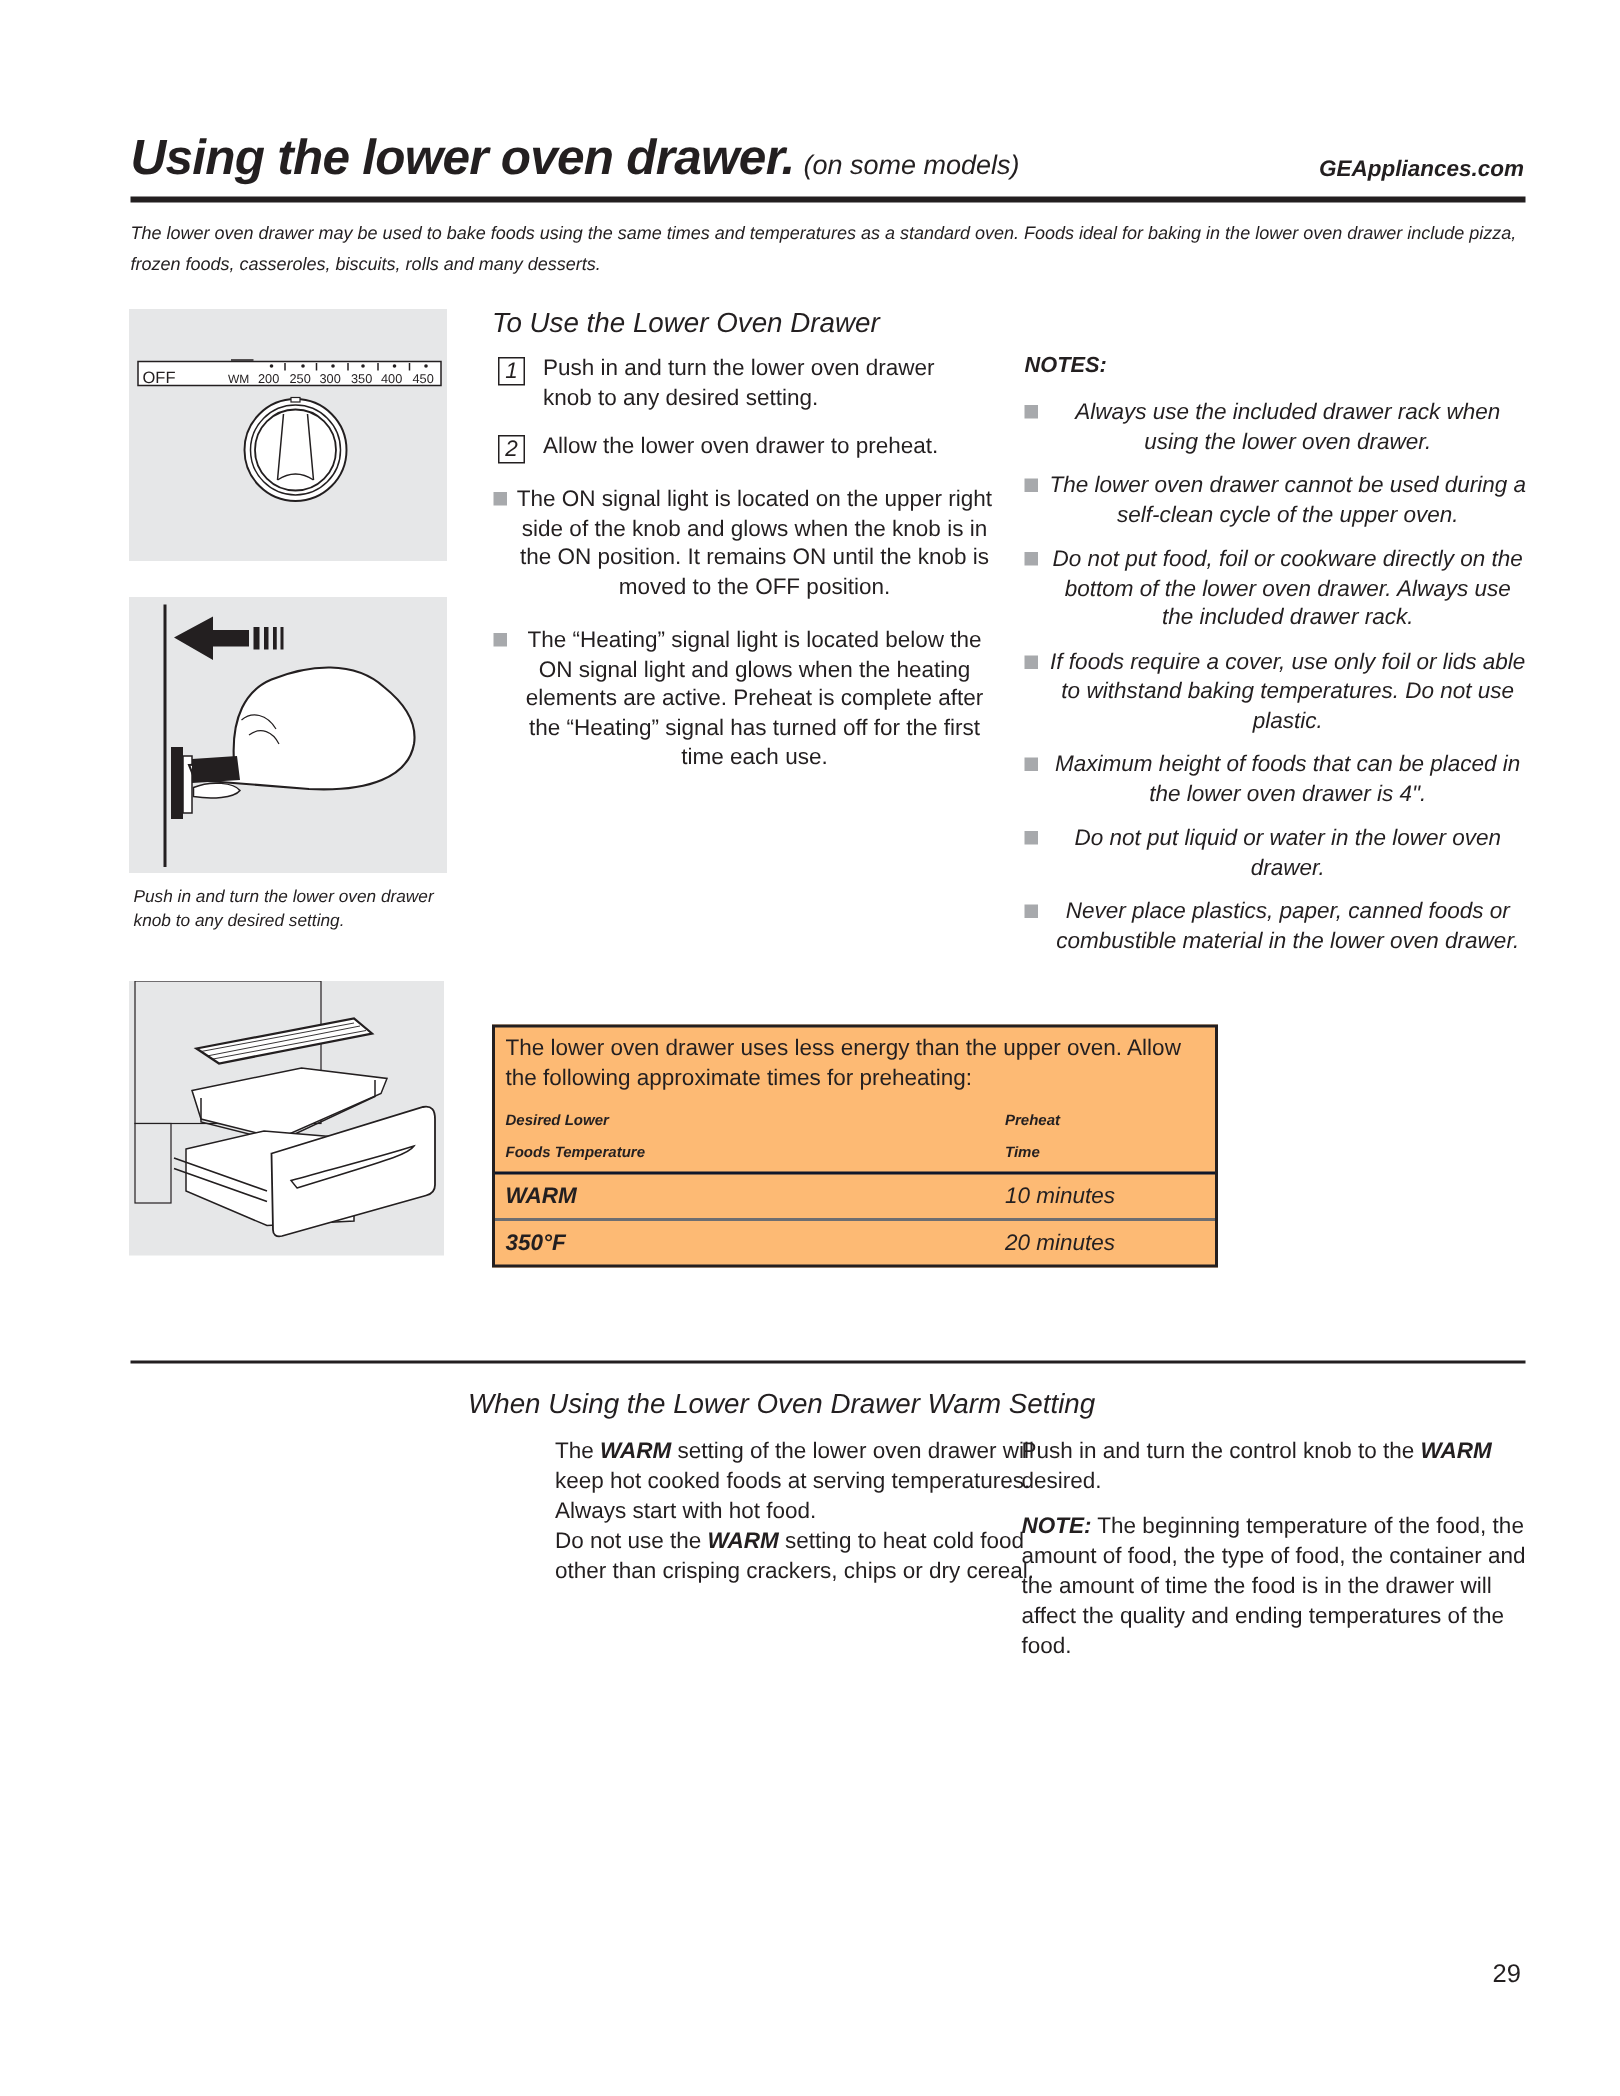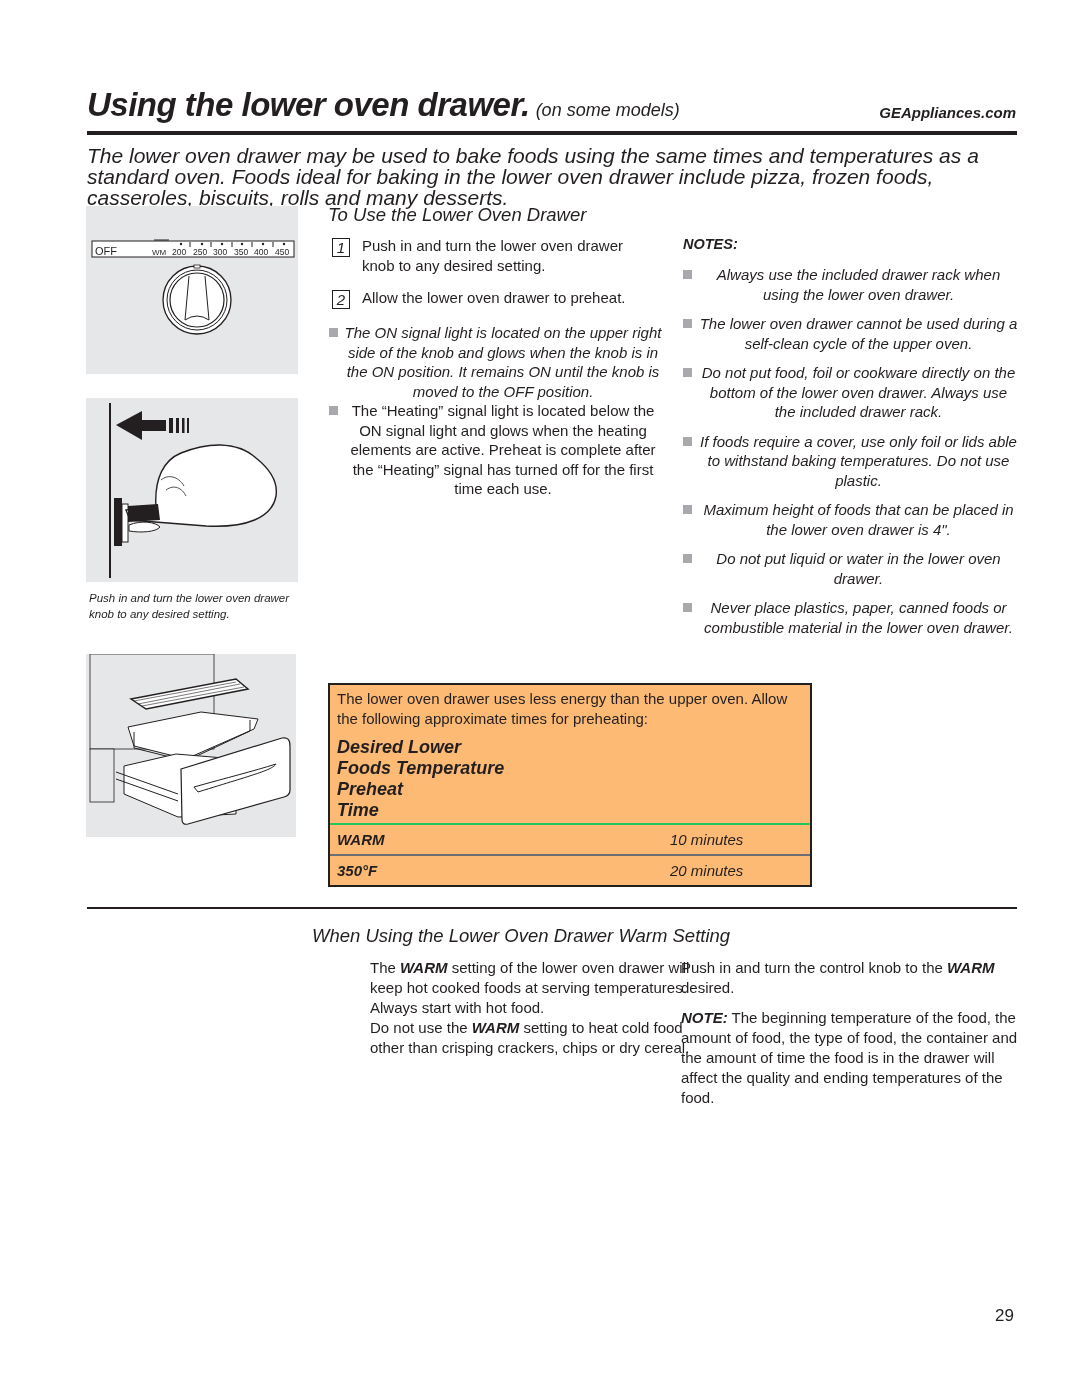--- a/index.html
+++ b/index.html
@@ -2,35 +2,35 @@
 <html><head>
 <meta charset="utf-8">
 <style>
   html, body { margin:0; padding:0; background:#ffffff; }
   body { width:1080px; height:1397px; position:relative; font-family:"Liberation Sans", sans-serif; color:#231f20; overflow:hidden; }
   .abs { position:absolute; }
   .title { left:87px; top:86px; font-size:33px; font-style:italic; font-weight:bold; letter-spacing:-0.5px; }
   .title .sub { font-size:18px; font-weight:normal; margin-left:6px; letter-spacing:0; }
   .site { right:64px; top:104px; font-size:15px; font-style:italic; font-weight:bold; }
   .rule-top { left:87px; top:131px; width:930px; height:4px; background:#231f20; }
-  .intro { left:87px; top:145px; width:930px; font-size:21px; font-style:italic; line-height:21px; }
+  .intro { left:87px; top:145px; width:930px; font-size:12px; font-style:italic; line-height:21px; }
   .img-panel { background:#e6e7e8; }
   .caption { left:89px; top:590px; width:210px; font-size:11.5px; font-style:italic; line-height:16px; }
   .h2 { font-size:18.5px; font-style:italic; }
   .step { left:332px; width:320px; font-size:15px; line-height:20px; }
   .stepnum { position:absolute; left:0; top:2px; width:16px; height:17px; border:1.2px solid #231f20; font-size:15px; font-style:italic; text-align:center; line-height:17px; }
   .steptext { margin-left:30px; }
   .bullet { position:relative; padding-left:13px; font-size:15px; line-height:19.5px;text-align:center; }
   .bullet .sq { position:absolute; left:0; top:5px; width:9px; height:9px; background:#a7a9ac; }
   .notes { left:683px; top:236px; width:335px; }
   .notes .hd { font-size:14.5px; font-style:italic; font-weight:bold; margin-bottom:13px; }
   .notes .bullet { font-style:italic; font-size:15px; margin-bottom:10px; padding-left:16px; }
   .tbl { left:328px; top:683px; width:480px; border:2px solid #231f20; background:#fdba74; }
   .tbl .intro-t { padding:4px 7px 8px 7px; font-size:15px; line-height:20px; }
-  .tbl .hrow { display:flex; padding:0 7px 2px 7px; font-size:18px; font-style:italic; font-weight:bold; line-height:21px; border-bottom:2px solid #22c55e;flex-direction:column; }
+  .tbl .hrow { display:flex; padding:0 7px 2px 7px; font-size:10px; font-style:italic; font-weight:bold; line-height:21px; border-bottom:2px solid #0f172a; }
   .tbl .row { display:flex; padding:0 7px; height:29px; align-items:center; font-size:15px; font-style:italic; border-bottom:2px solid #6d6e71; }
   .tbl .row:last-child { border-bottom:none; }
   .tbl .c1 { width:333px; }
   .tbl .row .c1 { font-weight:bold; }
   .rule-mid { left:87px; top:907px; width:930px; height:2px; background:#231f20; }
   .warm-p { font-size:15px; line-height:20px; }
   .pagenum { left:995px; top:1306px; font-size:17px; }
 </style>
 </head>
 <body>
@@ -116,21 +116,21 @@
 <div class="abs step" style="top:236px;">
   <div class="stepnum">1</div>
   <div class="steptext">Push in and turn the lower oven drawer knob to any desired setting.</div>
 </div>
 <div class="abs step" style="top:288px;">
   <div class="stepnum">2</div>
   <div class="steptext">Allow the lower oven drawer to preheat.</div>
 </div>
 
 <div class="abs" style="left:329px; top:323px; width:335px;">
-  <div class="bullet" style="margin-bottom:0;font-style:italic;">
+  <div class="bullet" style="margin-bottom:16px;">
     <span class="sq"></span>
     <span>The ON signal light is located on the upper right side of the knob and glows when the knob is in the ON position. It remains ON until the knob is moved to the OFF position.</span>
   </div>
   <div class="bullet">
     <span class="sq"></span>
     <span>The “Heating” signal light is located below the ON signal light and glows when the heating elements are active. Preheat is complete after the “Heating” signal has turned off for the first time each use.</span>
   </div>
 </div>
 
 <div class="abs notes">

